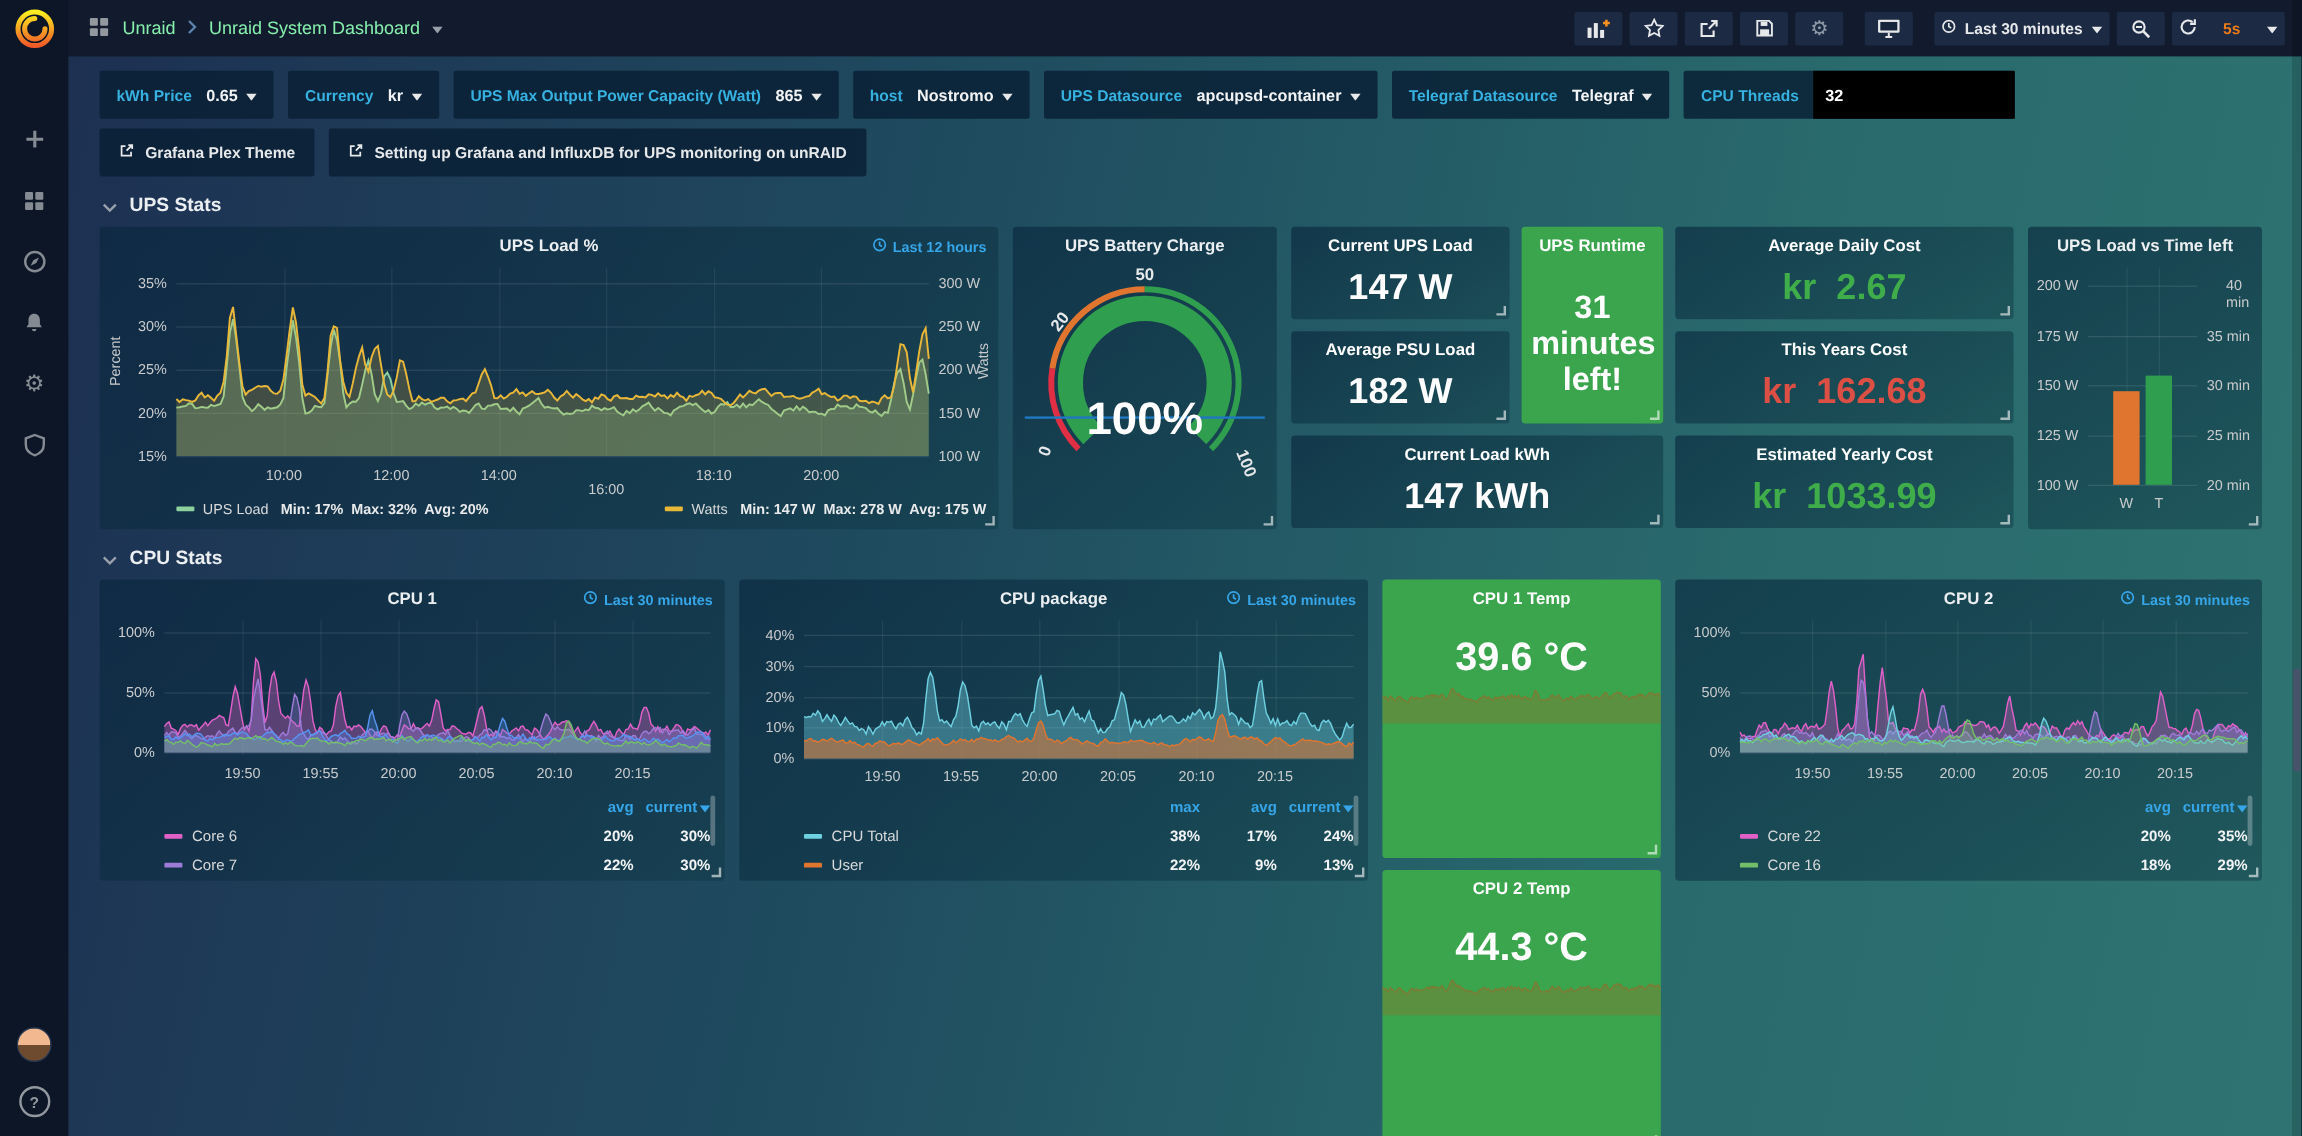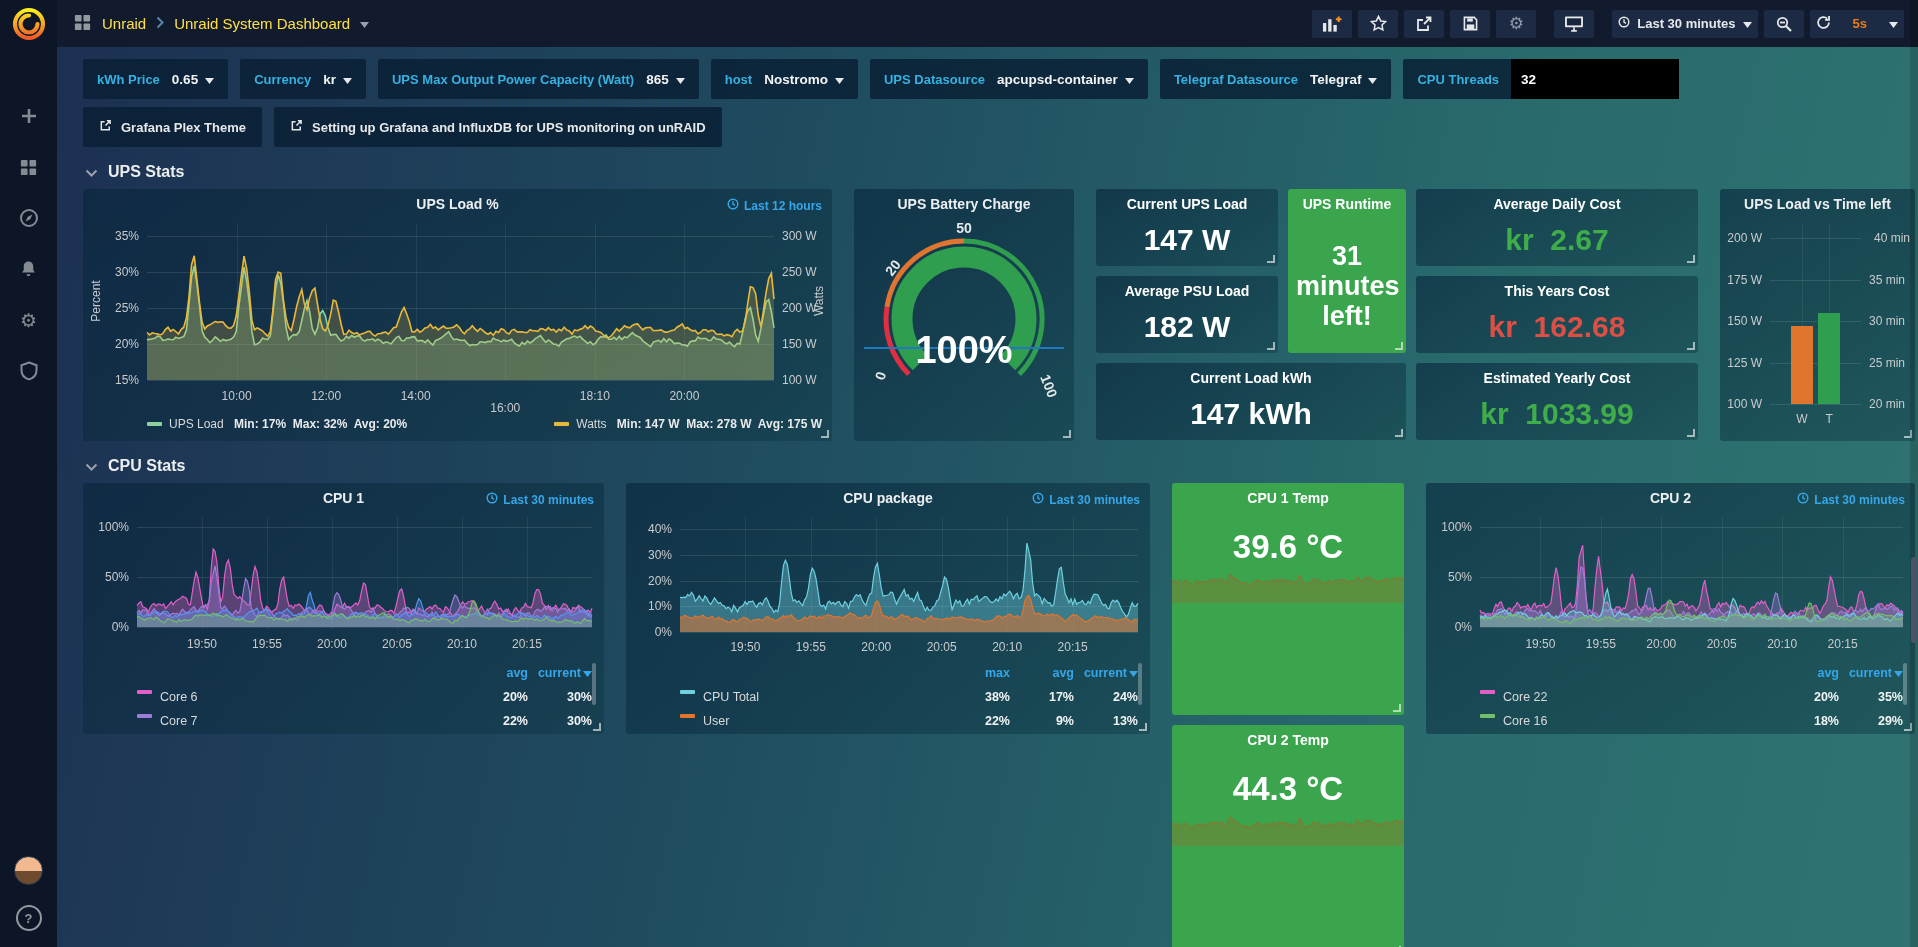--- a/index.html
+++ b/index.html
@@ -12,63 +12,63 @@
   .side-icons{display:flex;flex-direction:column;align-items:center;gap:29px;margin-top:58px}
   .side-icon{width:22px;height:22px;display:flex;align-items:center;justify-content:center;cursor:pointer;opacity:.9}
   .side-bottom{margin-top:auto;margin-bottom:16px;display:flex;flex-direction:column;align-items:center;gap:20px}
   .avatar{width:27px;height:27px;border-radius:50%;background:linear-gradient(#f2b990 0 52%,#6e4a2f 52% 100%);border:1px solid #2a3a52;cursor:pointer}
   .help{width:22px;height:22px;border-radius:50%;border:2px solid #93989f;color:#93989f;font-weight:bold;
         display:flex;align-items:center;justify-content:center;font-size:13px;cursor:pointer}
   
   .main{flex:1;display:flex;flex-direction:column;min-width:0}
   .topnav{height:47px;flex:0 0 47px;background:#111b2d;display:flex;align-items:center;justify-content:space-between;padding:0 14px 0 16px}
   .bc{display:flex;align-items:center;gap:10px}
-  .bc-txt{color:#fde047;font-size:15px;cursor:pointer}
+  .bc-txt{color:#86efac;font-size:15px;cursor:pointer}
   .nav-right{display:flex;align-items:center;gap:6px}
   .nbtn{height:28px;min-width:28px;background:#1c2a44;border-radius:2px;display:flex;align-items:center;justify-content:center;
         padding:0 6px;cursor:pointer;color:#e6e8ea}
   .nbtn.gap{margin-left:12px}
   .timepick{gap:7px;font-weight:bold;font-size:13px;color:#e6e8ea}
   .refresh{gap:22px;font-weight:bold;font-size:13px}
   
   .dash{flex:1;position:relative;overflow:hidden;padding:12px 16px 0 26px;
         background:linear-gradient(102deg,#1d3052 0%,#1f4c5f 38%,#296a6d 72%,#2f7472 100%)}
   .vrow{display:flex;gap:12px;margin-bottom:8px;flex-wrap:nowrap}
   .chip{display:inline-flex;align-items:center;height:40px;background:rgba(9,32,53,.85);border-radius:2px;padding:0 14px;gap:12px;white-space:nowrap}
   .chip-label{color:#36b1e0;font-weight:bold;font-size:13px}
   .chip-value{color:#f2f3f4;font-weight:bold;font-size:13.5px;display:flex;align-items:center;gap:7px;cursor:pointer}
   .chip-input{height:40px;background:#000;border:none;color:#fff;font-weight:bold;font-size:13.5px;width:148px;padding:0 10px;
               font-family:"Liberation Sans",sans-serif;outline:none}
   .chip.inputchip{padding-right:0}
   .linkchip{display:inline-flex;align-items:center;height:40px;background:rgba(9,32,53,.85);border-radius:2px;padding:0 16px;gap:9px;
             color:#e6e8ea;font-weight:bold;font-size:13px;cursor:pointer;white-space:nowrap}
   .sect-head{display:flex;align-items:center;gap:10px;margin:16px 0 8px 2px;cursor:pointer}
   .sect-title{font-size:16px;font-weight:bold;color:#eceff1}
-  .prow{display:flex;gap:22px;margin-bottom:10px}
+  .prow{display:flex;gap:12px;margin-bottom:10px}
   .panel{position:relative;border-radius:3px;background:linear-gradient(152deg,rgba(8,37,59,.62),rgba(13,54,66,.44));overflow:hidden}
   .panel:after{content:"";position:absolute;right:3px;bottom:3px;width:6px;height:6px;
                border-right:2px solid rgba(255,255,255,.6);border-bottom:2px solid rgba(255,255,255,.6)}
   .panel.green{background:#3aa54d}
   .p-title{position:absolute;top:7px;left:0;right:0;text-align:center;font-size:14px;font-weight:bold;color:#eceff1;cursor:pointer;z-index:5}
   .p-time{position:absolute;top:9px;right:10px;display:flex;align-items:center;gap:5px;color:#36a6e8;font-size:12px;font-weight:bold;cursor:pointer;z-index:6}
   .plot{position:absolute;overflow:visible}
   .gl-h{position:absolute;left:0;right:0;height:1px;background:rgba(255,255,255,.11)}
   .gl-v{position:absolute;top:0;bottom:0;width:1px;background:rgba(255,255,255,.07)}
   .tickL{position:absolute;font-size:12px;color:#c9cbcd;text-align:right}
   .tickR{position:absolute;font-size:12px;color:#c9cbcd;text-align:left}
   .xlab{position:absolute;width:64px;margin-left:-32px;text-align:center;font-size:12px;color:#c9cbcd}
   .axname{position:absolute;font-size:12px;color:#c9cbcd;transform:rotate(-90deg);transform-origin:center}
   .leg-inline{position:absolute;display:flex;justify-content:space-between;font-size:12px;color:#d8d9da}
   .leg-item{display:flex;align-items:center;gap:7px;white-space:pre}
   .swatch{width:15px;height:4px;border-radius:1px;display:inline-block}
   .leg-name{cursor:pointer}
   .leg-stats{font-weight:bold;color:#e9eaeb}
   .legtab{position:absolute;font-size:12.5px}
   .legrow{display:flex;align-items:center;height:24px}
-  .legrow .name{display:flex;gap:8px;flex:1;color:#d8d9da;cursor:pointer}
+  .legrow .name{display:flex;align-items:center;gap:8px;flex:1;color:#d8d9da;cursor:pointer}
   .legcol{width:64px;text-align:right;font-weight:bold;color:#f2f3f4}
   .leghead{color:#36a6e8;font-weight:bold;cursor:pointer}
   .leg-sb{position:absolute;right:-4px;top:2px;width:4px;height:42px;background:rgba(255,255,255,.28);border-radius:2px}
   .stat-title{position:absolute;top:7px;left:0;right:0;text-align:center;font-weight:bold;font-size:14px;color:#fff;cursor:pointer}
   .stat-value{position:absolute;left:0;right:0;text-align:center;font-weight:bold;white-space:pre;line-height:1.12}
   .gaugeval{position:absolute;left:0;right:0;text-align:center;font-weight:bold;color:#fff;font-size:38px;z-index:3}
   .blueline{position:absolute;left:10px;right:10px;height:2px;background:#1f78c1;z-index:2}
   .scrollbar{position:absolute;right:0;top:0;bottom:0;width:8px;background:rgba(0,0,0,.15)}
   .scrollthumb{position:absolute;right:1px;top:557px;width:6px;height:86px;background:#46536a;border-radius:3px;cursor:pointer}
 </style>
@@ -388,21 +388,21 @@
                 <div class="gl-v" style="left: 35%;"></div>
                 <div class="gl-v" style="left: 65%;"></div>
                 <div style="position: absolute; width: 22px; background: rgb(224, 117, 47); left: 20.85px; top: 102.98px; height: 78.02px;"></div>
                 <div style="position: absolute; width: 22px; background: rgb(47, 158, 79); left: 48.15px; top: 89.7px; height: 91.3px;"></div>
               </div>
               <div class="tickL" style="left: 4px; width: 38px; top: 42px;">200 W</div>
               <div class="tickL" style="left: 4px; width: 38px; top: 83.5px;">175 W</div>
               <div class="tickL" style="left: 4px; width: 38px; top: 125px;">150 W</div>
               <div class="tickL" style="left: 4px; width: 38px; top: 166.5px;">125 W</div>
               <div class="tickL" style="left: 4px; width: 38px; top: 208px;">100 W</div>
-              <div class="tickR" style="left: 154px; top: 42px;">40 min</div>
+              <div class="tickR" style="left: 165px; top: 42px;">40 min</div>
               <div class="tickR" style="left: 149px; top: 83.5px;">35 min</div>
               <div class="tickR" style="left: 149px; top: 125px;">30 min</div>
               <div class="tickR" style="left: 149px; top: 166.5px;">25 min</div>
               <div class="tickR" style="left: 149px; top: 208px;">20 min</div>
             </div>
           </div>
           <div class="sect-head">
             <span><svg width="13" height="8" viewBox="0 0 13 8">
                 <path d="M1.5 1.5l5 5 5-5" stroke="#9aa0ab" stroke-width="2" fill="none"></path>
               </svg></span>

